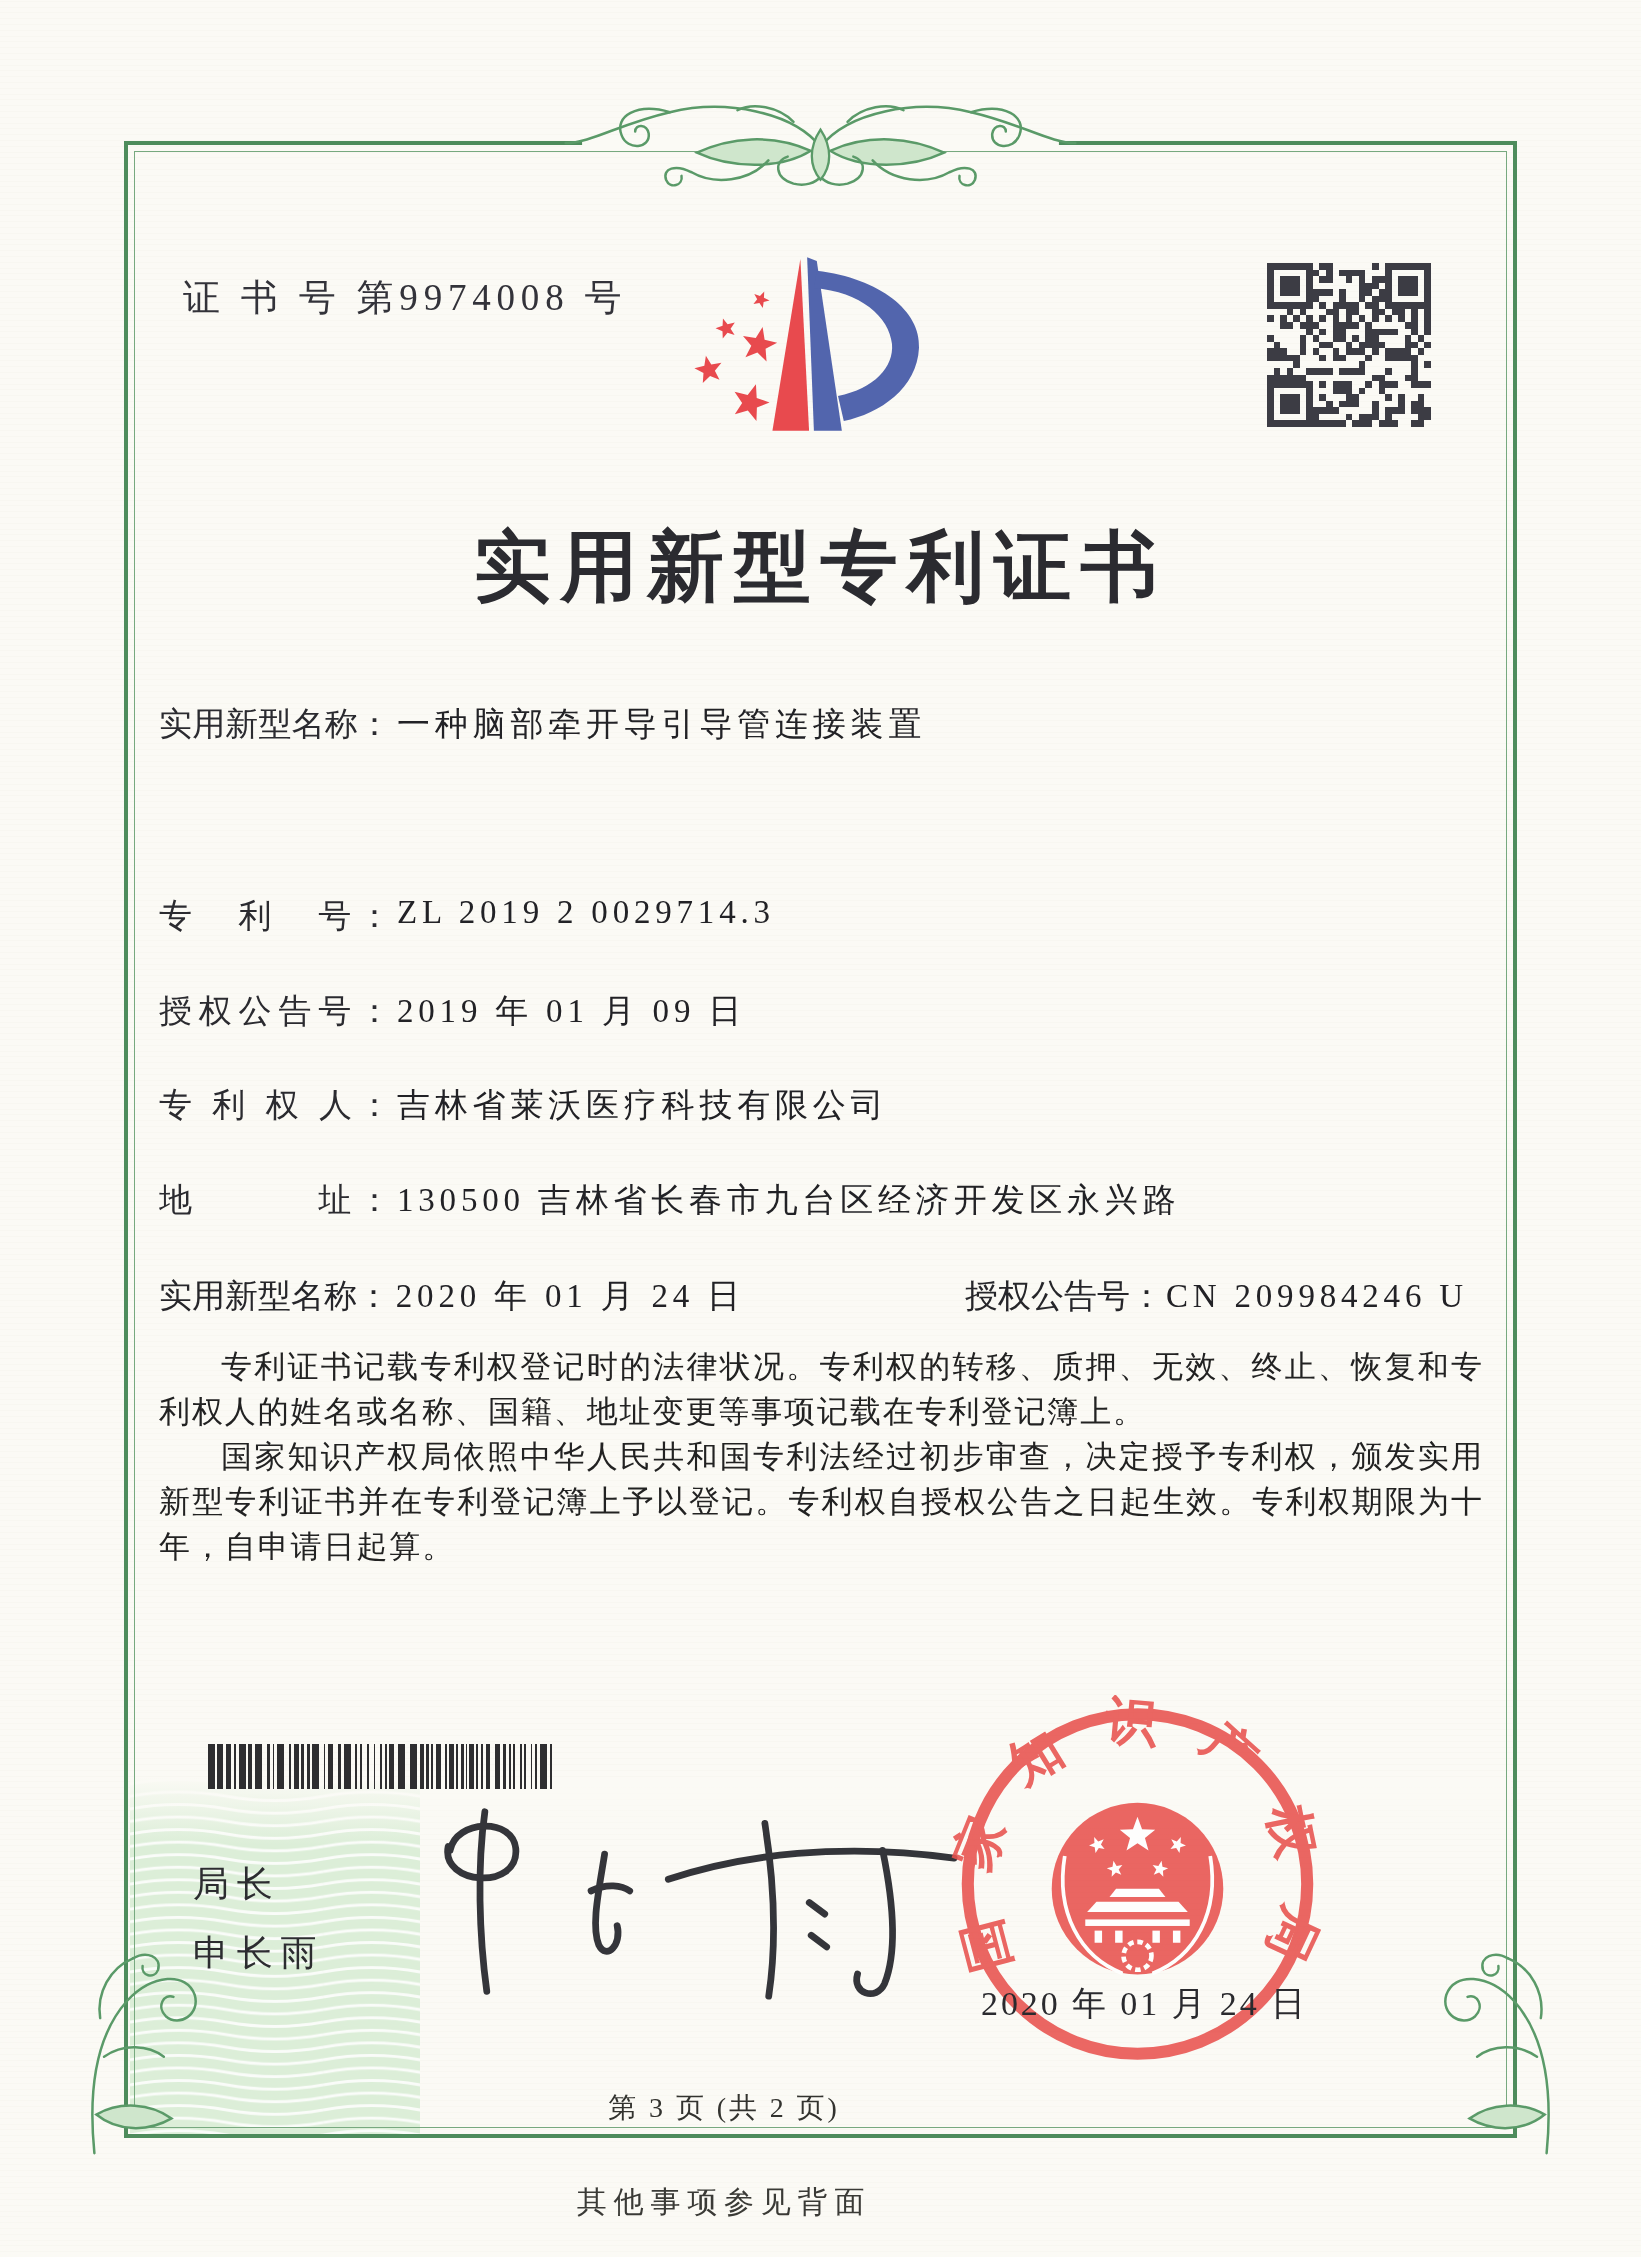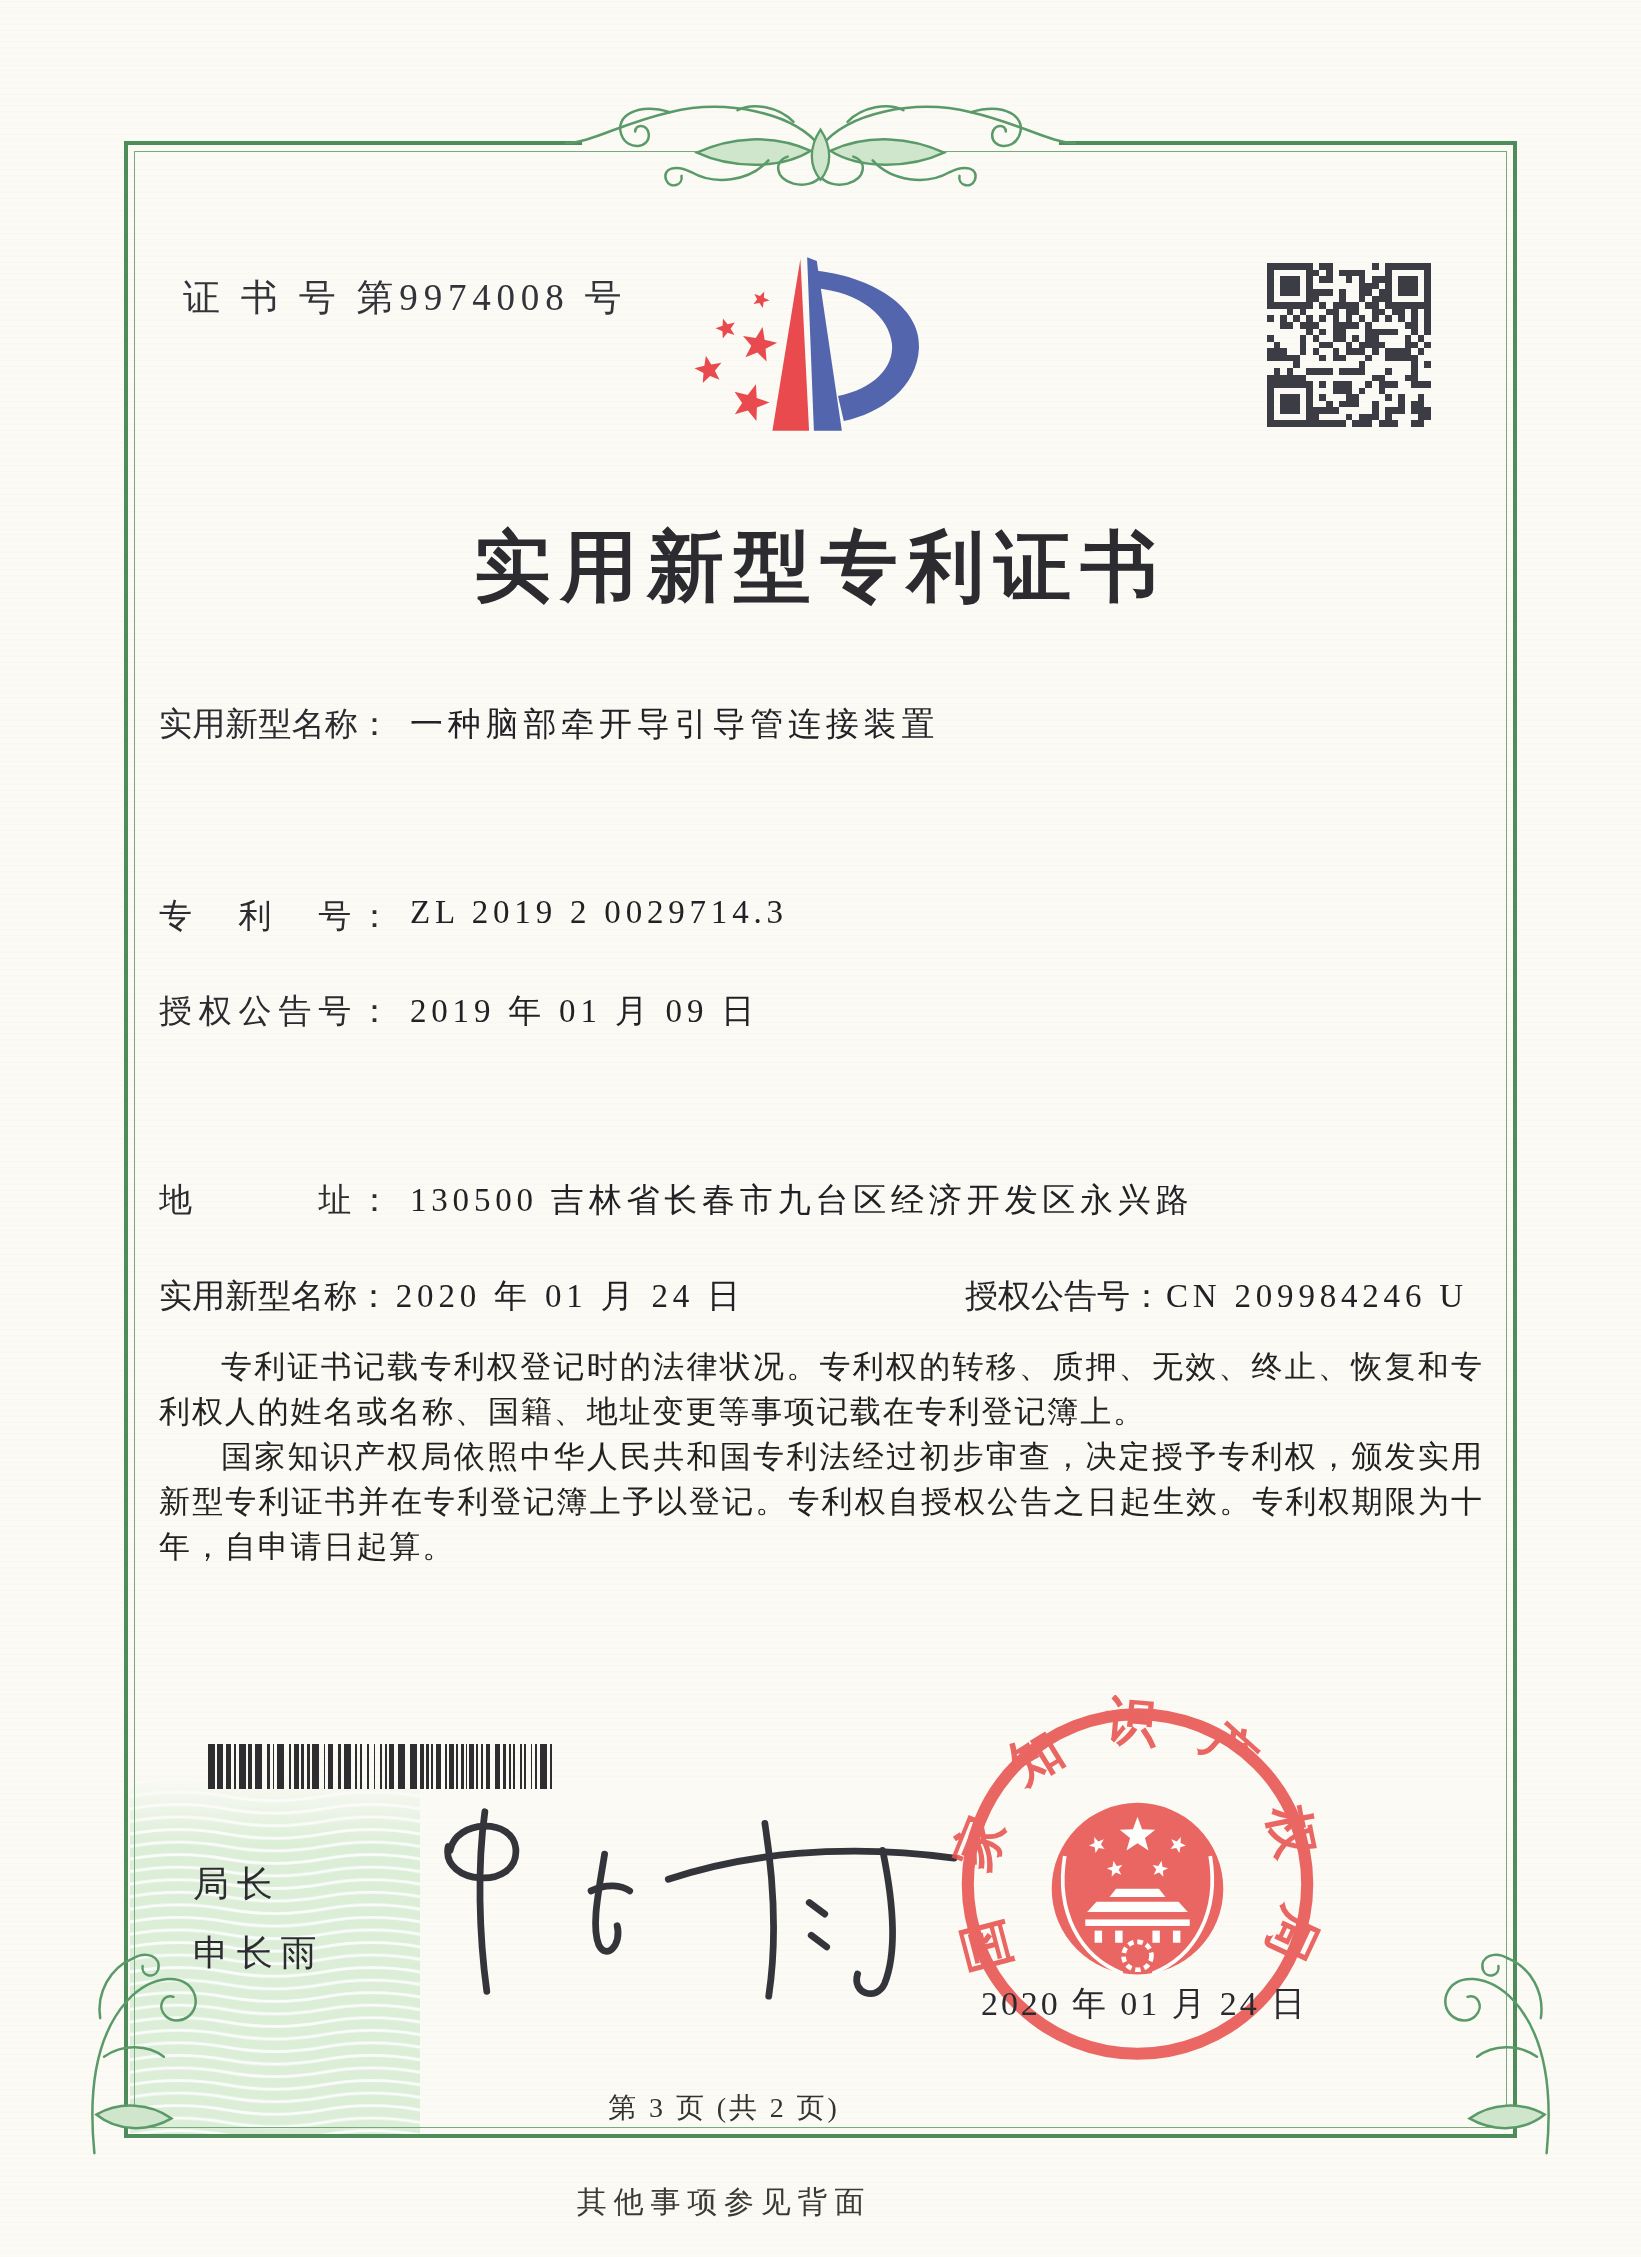--- a/index.html
+++ b/index.html
@@ -19,21 +19,21 @@
   .logo{position:absolute;left:676px;top:232px;width:270px;height:222px;}
   #qr{position:absolute;left:1267px;top:263px;width:164px;height:164px;
       display:grid;grid-template-columns:repeat(25,1fr);grid-template-rows:repeat(25,1fr);}
   #qr .q{background:transparent}
   #qr .q.d{background:#3c3c44}
   .title{position:absolute;left:0;right:0;top:516px;text-align:center;
          font-size:77px;font-weight:bold;letter-spacing:9.7px;color:#2b2b30;}
   .row{position:absolute;left:159px;right:145px;font-size:33px;white-space:nowrap;}
   .lbl{display:inline-block;width:232px;text-align:justify;text-align-last:justify;
        vertical-align:top;color:#2b2b30;}
-  .val{letter-spacing:4.8px;margin-left:19px;color:#222226;}
+  .val{letter-spacing:4.8px;margin-left:6px;color:#222226;}
   .grant-right{position:absolute;left:806px;top:0;white-space:nowrap;}
   .body-text{position:absolute;left:159px;right:157px;top:1344px;font-size:31px;
              line-height:45px;text-align:justify;letter-spacing:1.9px;color:#222;}
   .body-text p{margin:0;text-indent:2em;}
   #barcode{position:absolute;left:208px;top:1744px;width:348px;height:45px;
            display:flex;align-items:stretch;overflow:hidden;}
   #barcode .b{height:100%;}
   .sig-role{position:absolute;left:193px;top:1860px;font-size:36px;letter-spacing:7.7px;color:#2c2c30;}
   .sig-name{position:absolute;left:193px;top:1929px;font-size:36px;letter-spacing:7.7px;color:#2c2c30;}
   .sig-svg{position:absolute;left:425px;top:1798px;width:560px;height:208px;}
@@ -750,20 +750,23 @@
   <div class="title">实用新型专利证书</div>
 
   <div class="row" style="top:702px">
     <span class="lbl">实用新型名称：</span><span class="val">一种脑部牵开导引导管连接装置</span>
   </div>
   <div class="row" style="top:894px">
     <span class="lbl">专　利　号：</span><span class="val">ZL 2019 2 0029714.3</span>
   </div>
   <div class="row" style="top:989px">
     <span class="lbl">授权公告号：</span><span class="val">2019 年 01 月 09 日</span>
+  </div>
+  <div class="row" style="top:1083px">
+    <span class="lbl">专 利 权 人：</span><span class="val">吉林省莱沃医疗科技有限公司</span>
   </div>
   <div class="row" style="top:1178px">
     <span class="lbl">地　　　址：</span><span class="val">130500 吉林省长春市九台区经济开发区永兴路</span>
   </div>
 
   <div class="row" style="top:1274px">
     <span>实用新型名称：</span><span class="val" style="margin-left:5.8px">2020 年 01 月 24 日</span>
     <span class="grant-right"><span>授权公告号：</span><span class="val" style="margin-left:3px">CN 209984246 U</span></span>
   </div>
 

